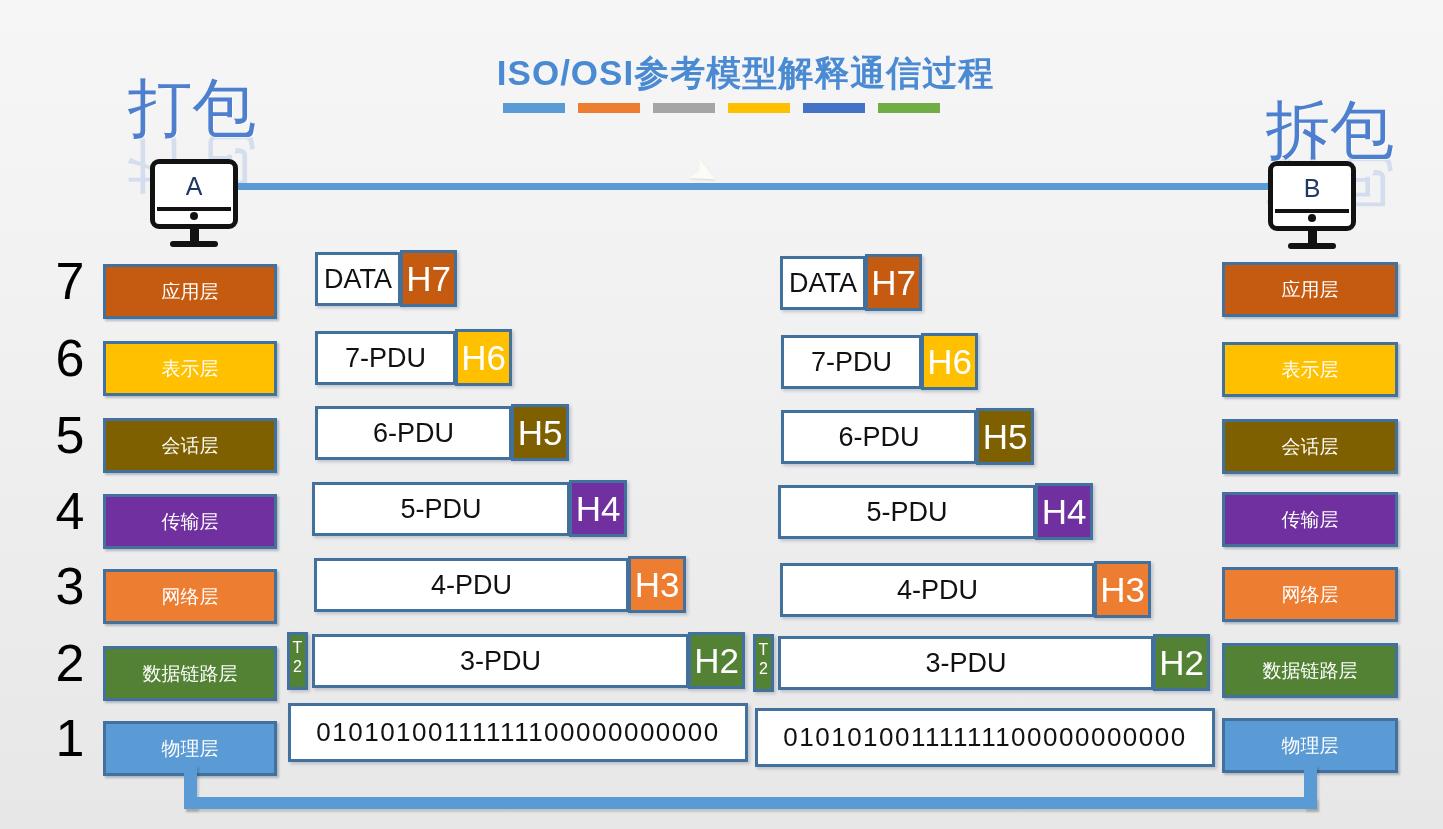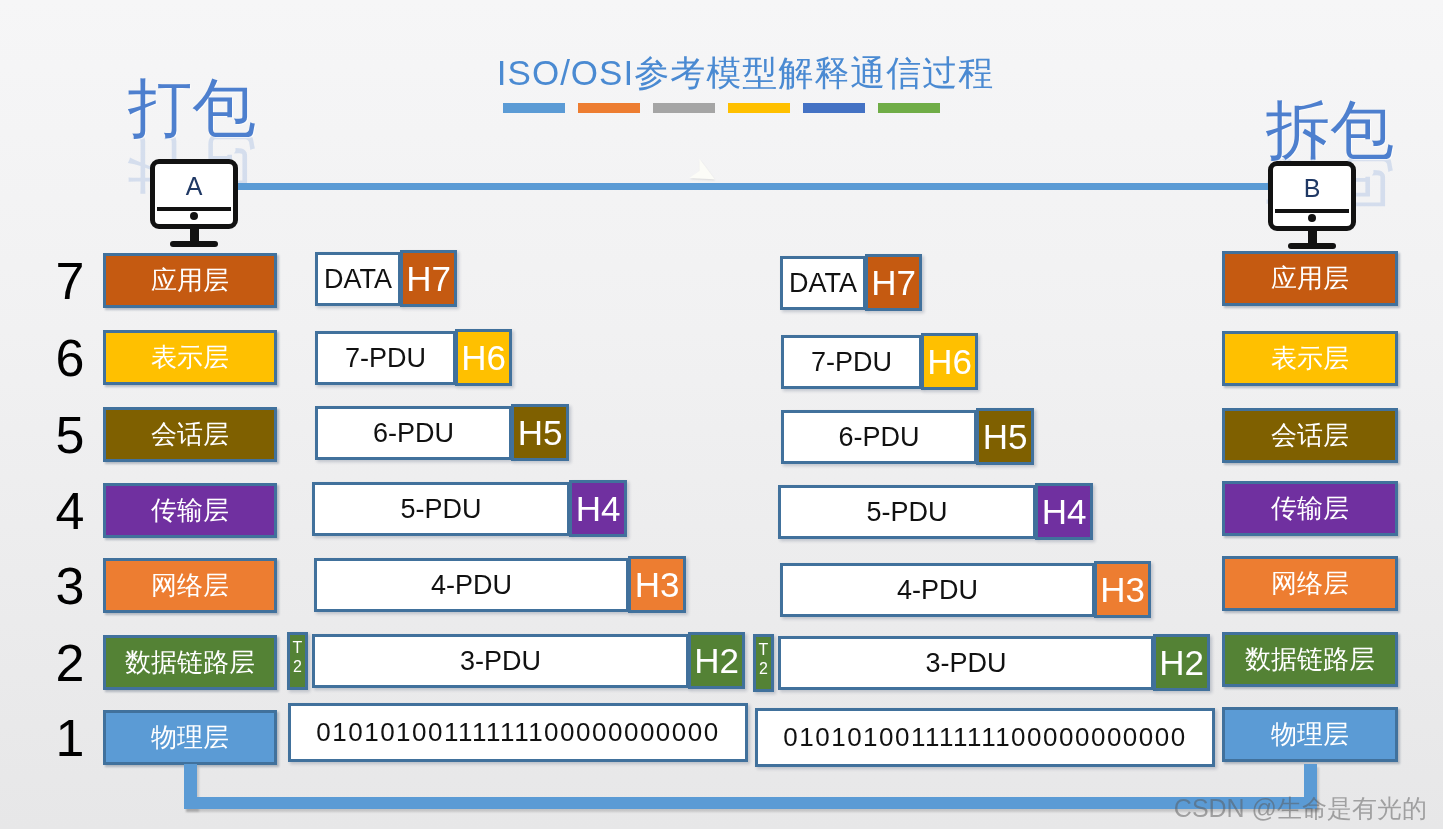--- a/index.html
+++ b/index.html
@@ -2,21 +2,21 @@
 <html><head>
 <meta charset="utf-8">
 <style>
   html,body{margin:0;padding:0;}
   body{font-family:"Liberation Sans","DejaVu Sans",sans-serif;}
   .stage{position:relative;width:1443px;height:829px;overflow:hidden;
     background:linear-gradient(180deg,#f6f6f7 0%,#f1f1f2 40%,#ebebec 75%,#e7e7e8 100%);}
 
   
   .title{position:absolute;top:50px;left:0;right:0;text-align:center;
-    font-size:35px;font-weight:normal;color:#4a8ad2;letter-spacing:1px;margin-left:48px;}
+    font-size:35px;font-weight:bold;color:#4a8ad2;letter-spacing:1px;margin-left:48px;}
   .dashes{position:absolute;top:103px;left:0;right:0;display:flex;justify-content:center;gap:13px;}
   .dash{width:62px;height:10px;}
 
   
   .big-label{position:absolute;font-size:64px;color:#4d7fce;line-height:1;}
   .big-label .main{display:block;position:relative;z-index:2;
     text-shadow:1px 1px 1px rgba(255,255,255,.7);}
   .big-label .refl{display:block;position:absolute;left:0;top:56px;transform:scaleY(-1);
     opacity:.18;z-index:1;}
   #pack{left:128px;top:76px;}
@@ -42,22 +42,22 @@
     background:#121212;border-radius:3px;}
   #monA{left:150px;top:159px;}
   #monB{left:1268px;top:161px;}
 
   
   .num{position:absolute;left:40px;width:60px;height:55px;text-align:center;
     font-size:52px;line-height:56px;color:#000;}
 
   
   .lay{position:absolute;border:3px solid #41719c;box-sizing:border-box;
-    display:flex;align-items:center;justify-content:center;color:#fff;font-size:26px;
-    box-shadow:2px 2px 2px rgba(30,50,80,.28);}
+    display:flex;align-items:center;justify-content:center;color:#fff;font-size:19px;
+    box-shadow:2px 2px 2px rgba(30,50,80,.28);margin-top:11px;}
   .lay.L{left:103px;width:174px;height:55px;}
   .lay.R{left:1222px;width:176px;height:55px;}
 
   
   .pw{position:absolute;box-sizing:border-box;background:#fff;border:3px solid #41719c;
     display:flex;align-items:center;justify-content:center;font-size:27px;color:#111;
     box-shadow:2px 2px 3px rgba(30,50,80,.22);z-index:2;}
   .ph{position:absolute;box-sizing:border-box;border:3px solid #41719c;
     display:flex;align-items:center;justify-content:center;font-size:35px;color:#fff;
     box-shadow:2px 2px 3px rgba(30,50,80,.22);z-index:3;}
@@ -202,15 +202,14 @@
   <div class="ph" id="Rh4" style="background-color: rgb(237, 125, 49);">H3</div>
   <div class="pt" id="Rt5" style="background-color: rgb(84, 130, 53);">T2</div>
   <div class="pw" id="Rw5">3-PDU</div>
   <div class="ph" id="Rh5" style="background-color: rgb(84, 130, 53);">H2</div>
   <div class="pw bits" id="Rw6">01010100111111100000000000</div>
 
   <div class="conn" id="connLv"></div>
   <div class="conn" id="connH"></div>
   <div class="conn" id="connRv"></div>
 
-  <div class="wm-gray">CSDN @生命是有光的</div>
 
 </div>
 
 </body></html>

